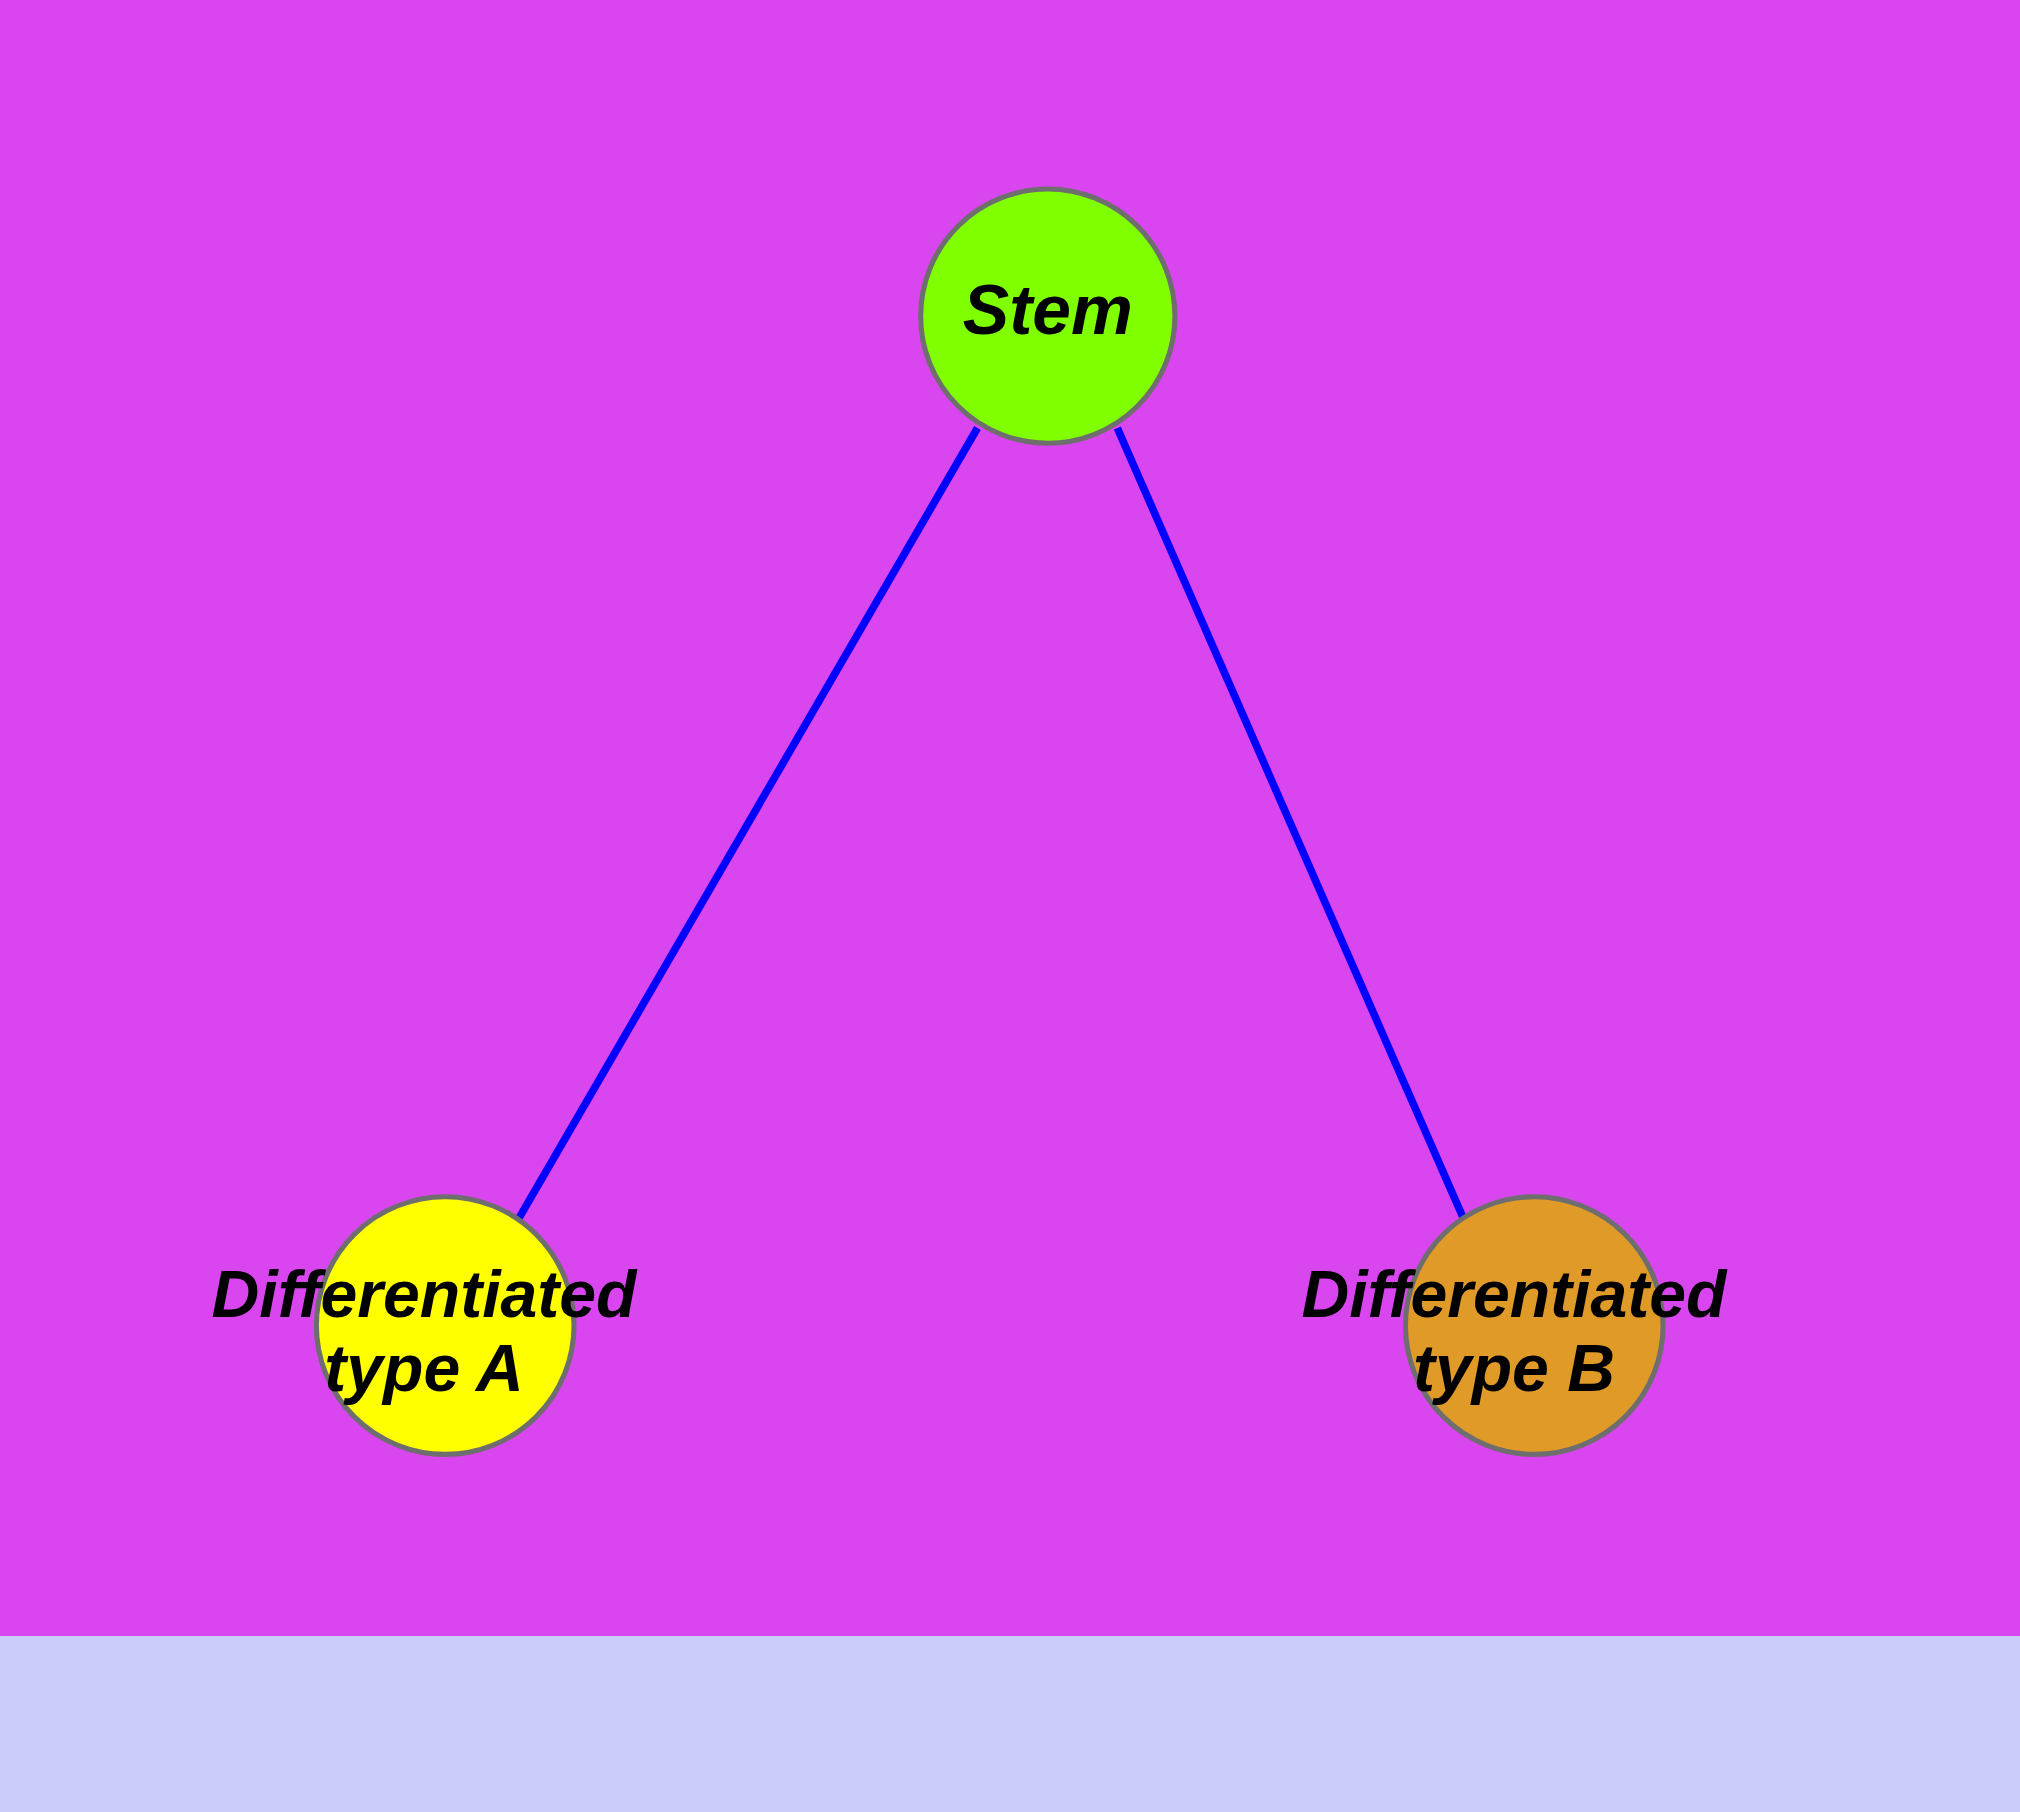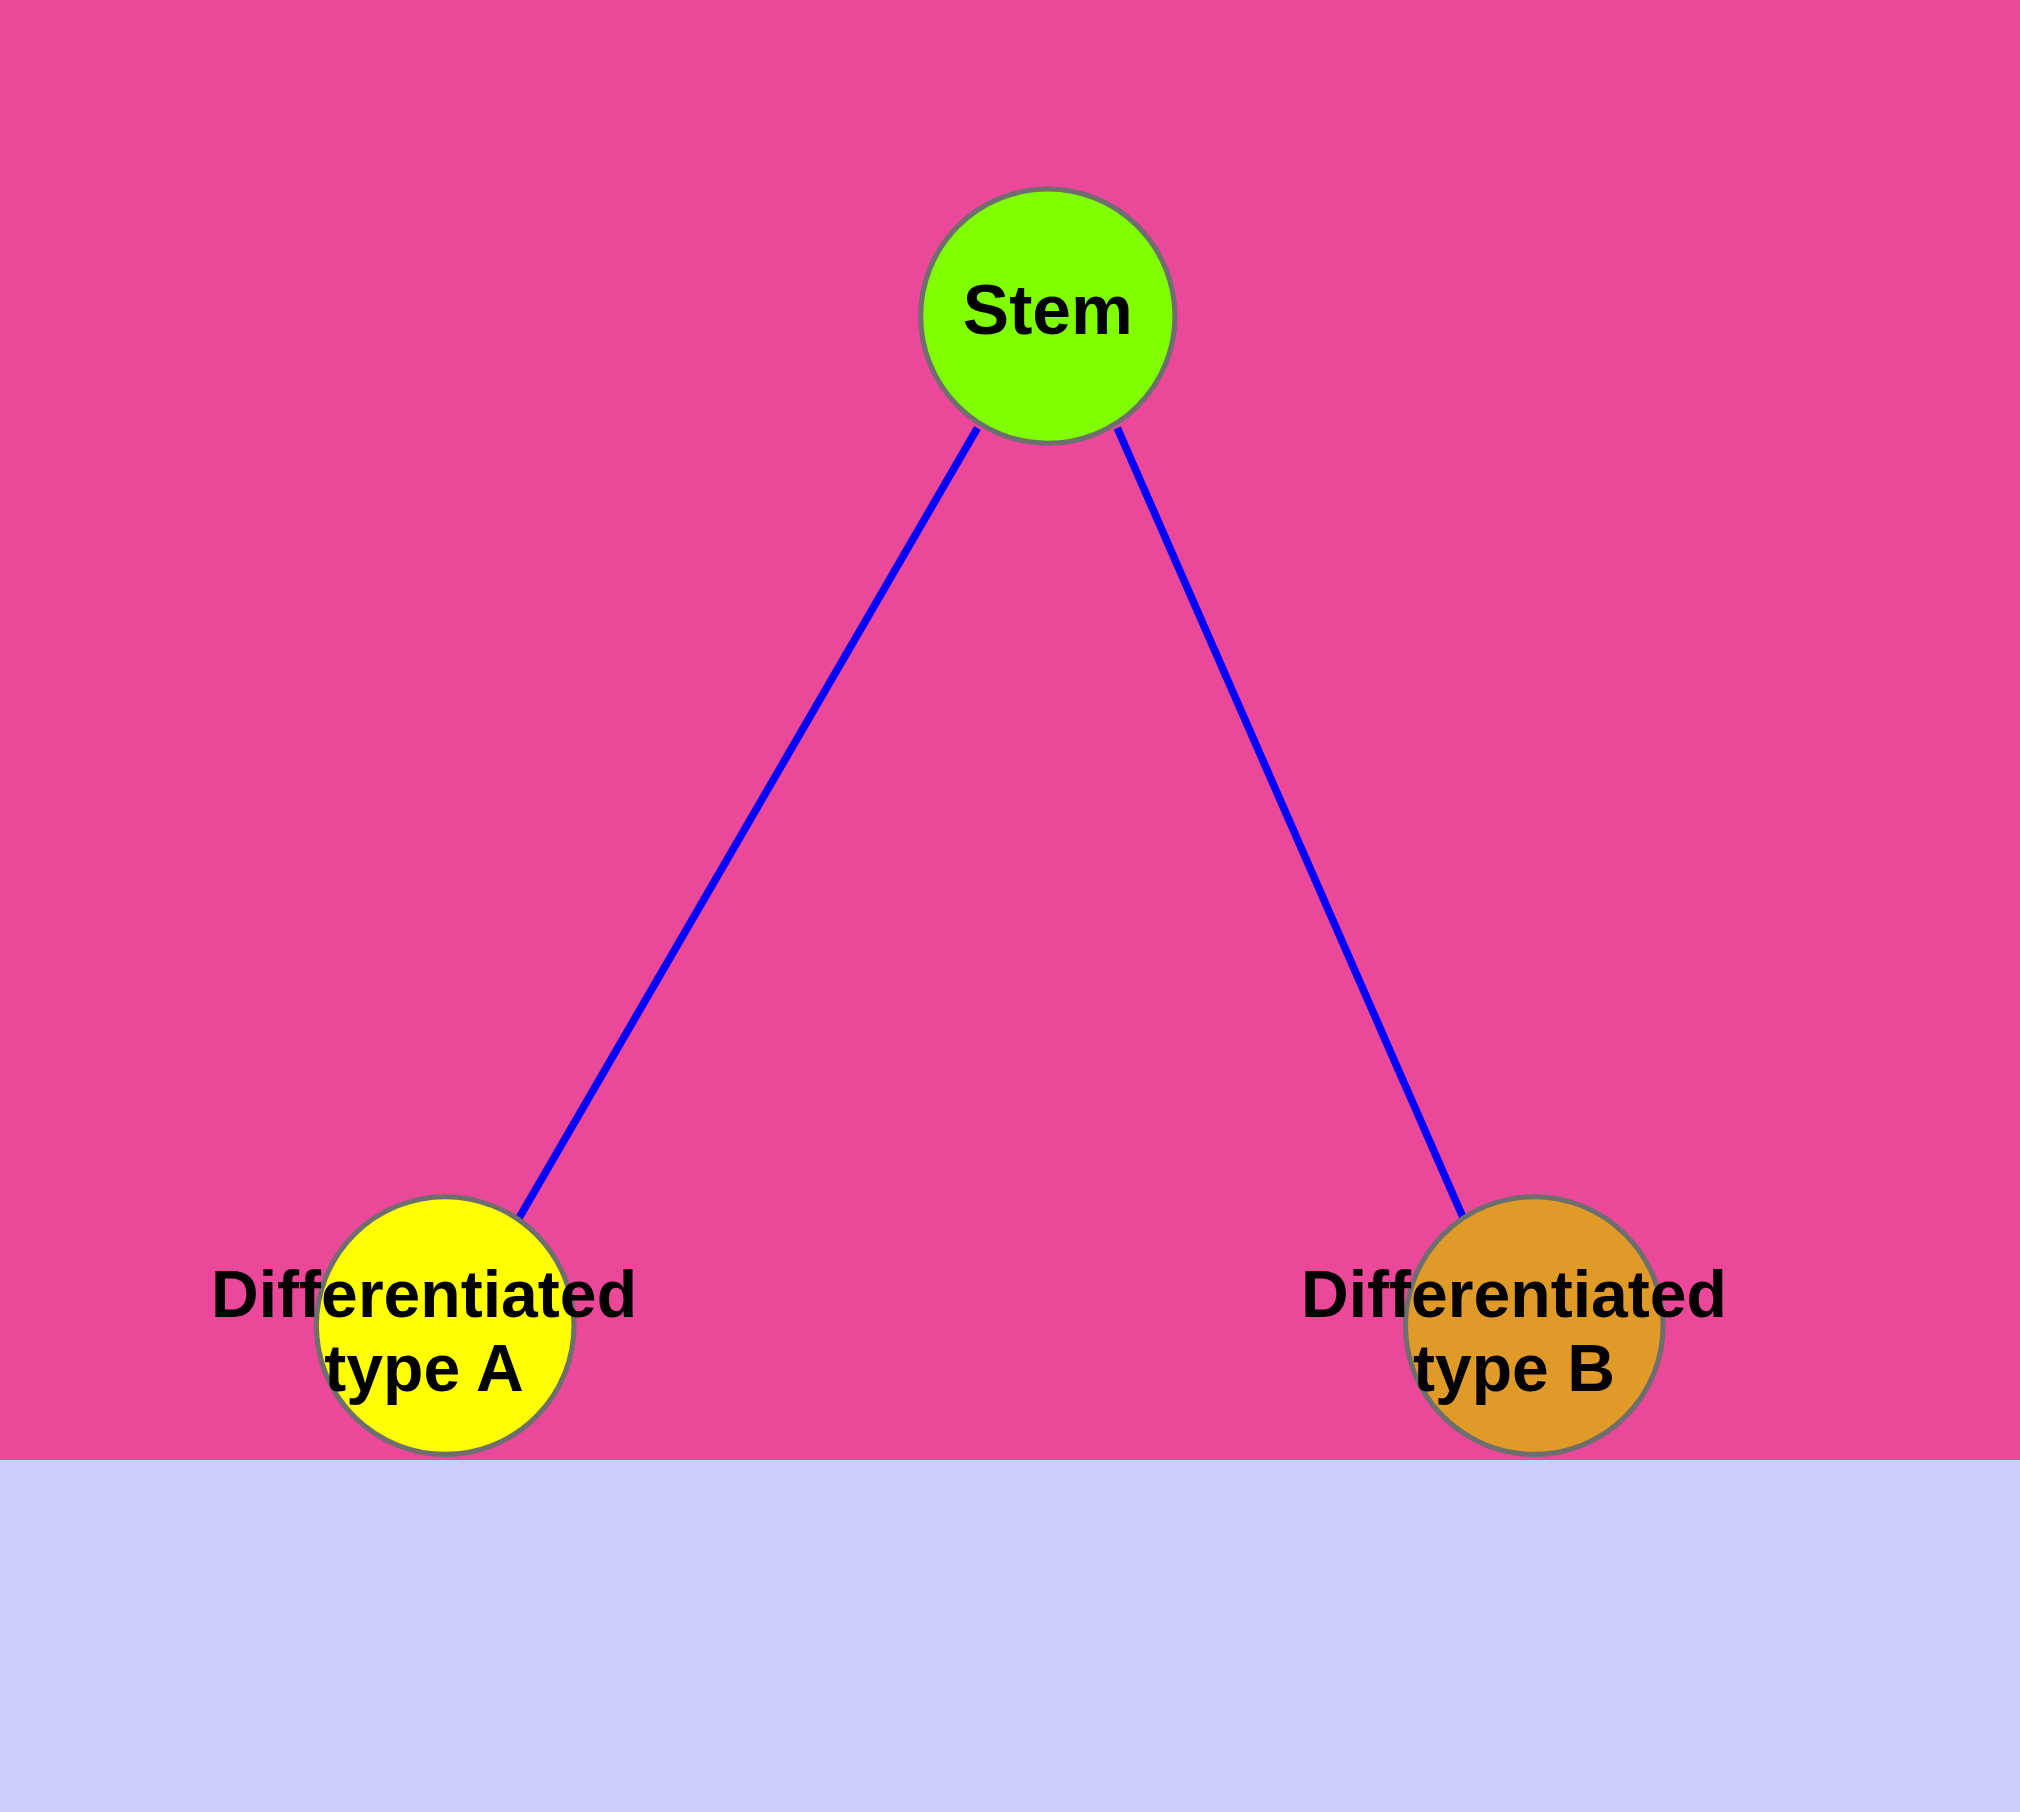--- a/index.html
+++ b/index.html
@@ -3,24 +3,25 @@
 <meta charset="utf-8">
 <style>
   html, body {
     margin: 0;
     padding: 0;
     background: #ccccfa;
   }
   #canvas {
     position: relative;
     width: 2021px;
-    height: 1460px;
-    background: #ec4899;
+    height: 1636px;
+    background: #d946ef;
     overflow: hidden;
     font-family: "Liberation Sans", sans-serif;
+    font-style: italic;
   }
   #graph-svg {
     position: absolute;
     top: 0;
     left: 0;
     width: 2021px;
     height: 1812px;
   }
   .node-label {
     font-family: "Liberation Sans", sans-serif;

